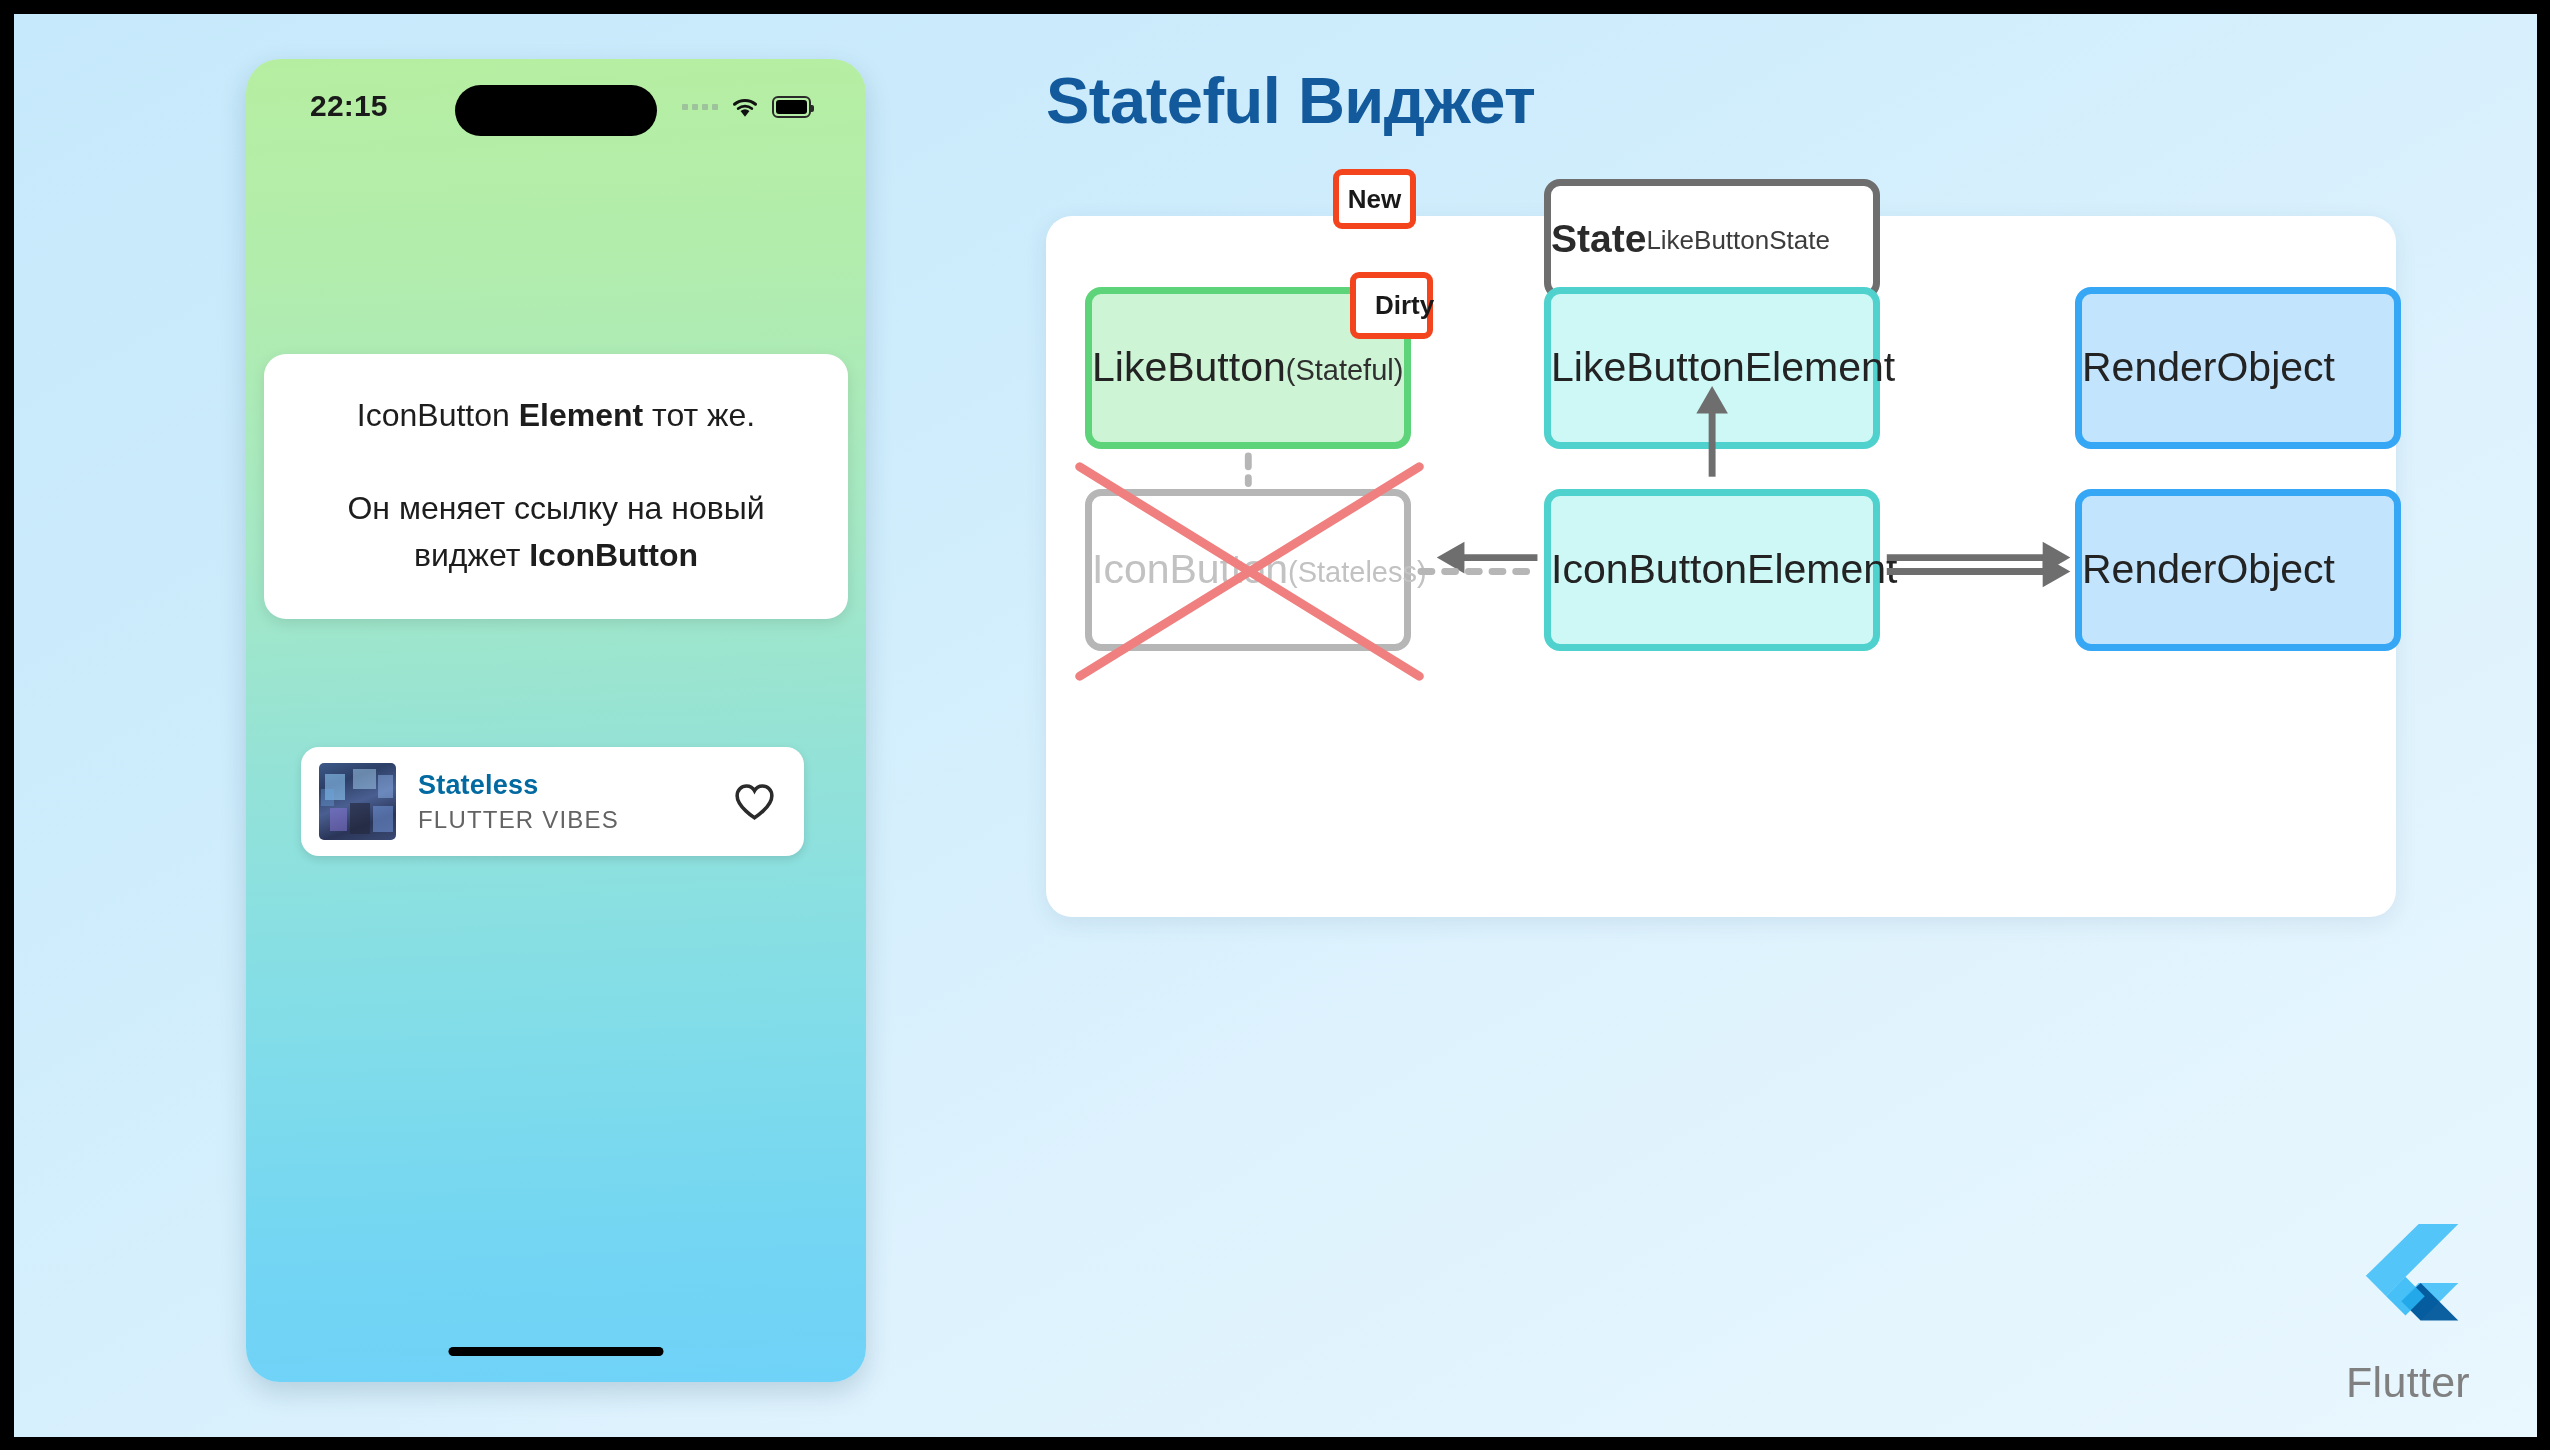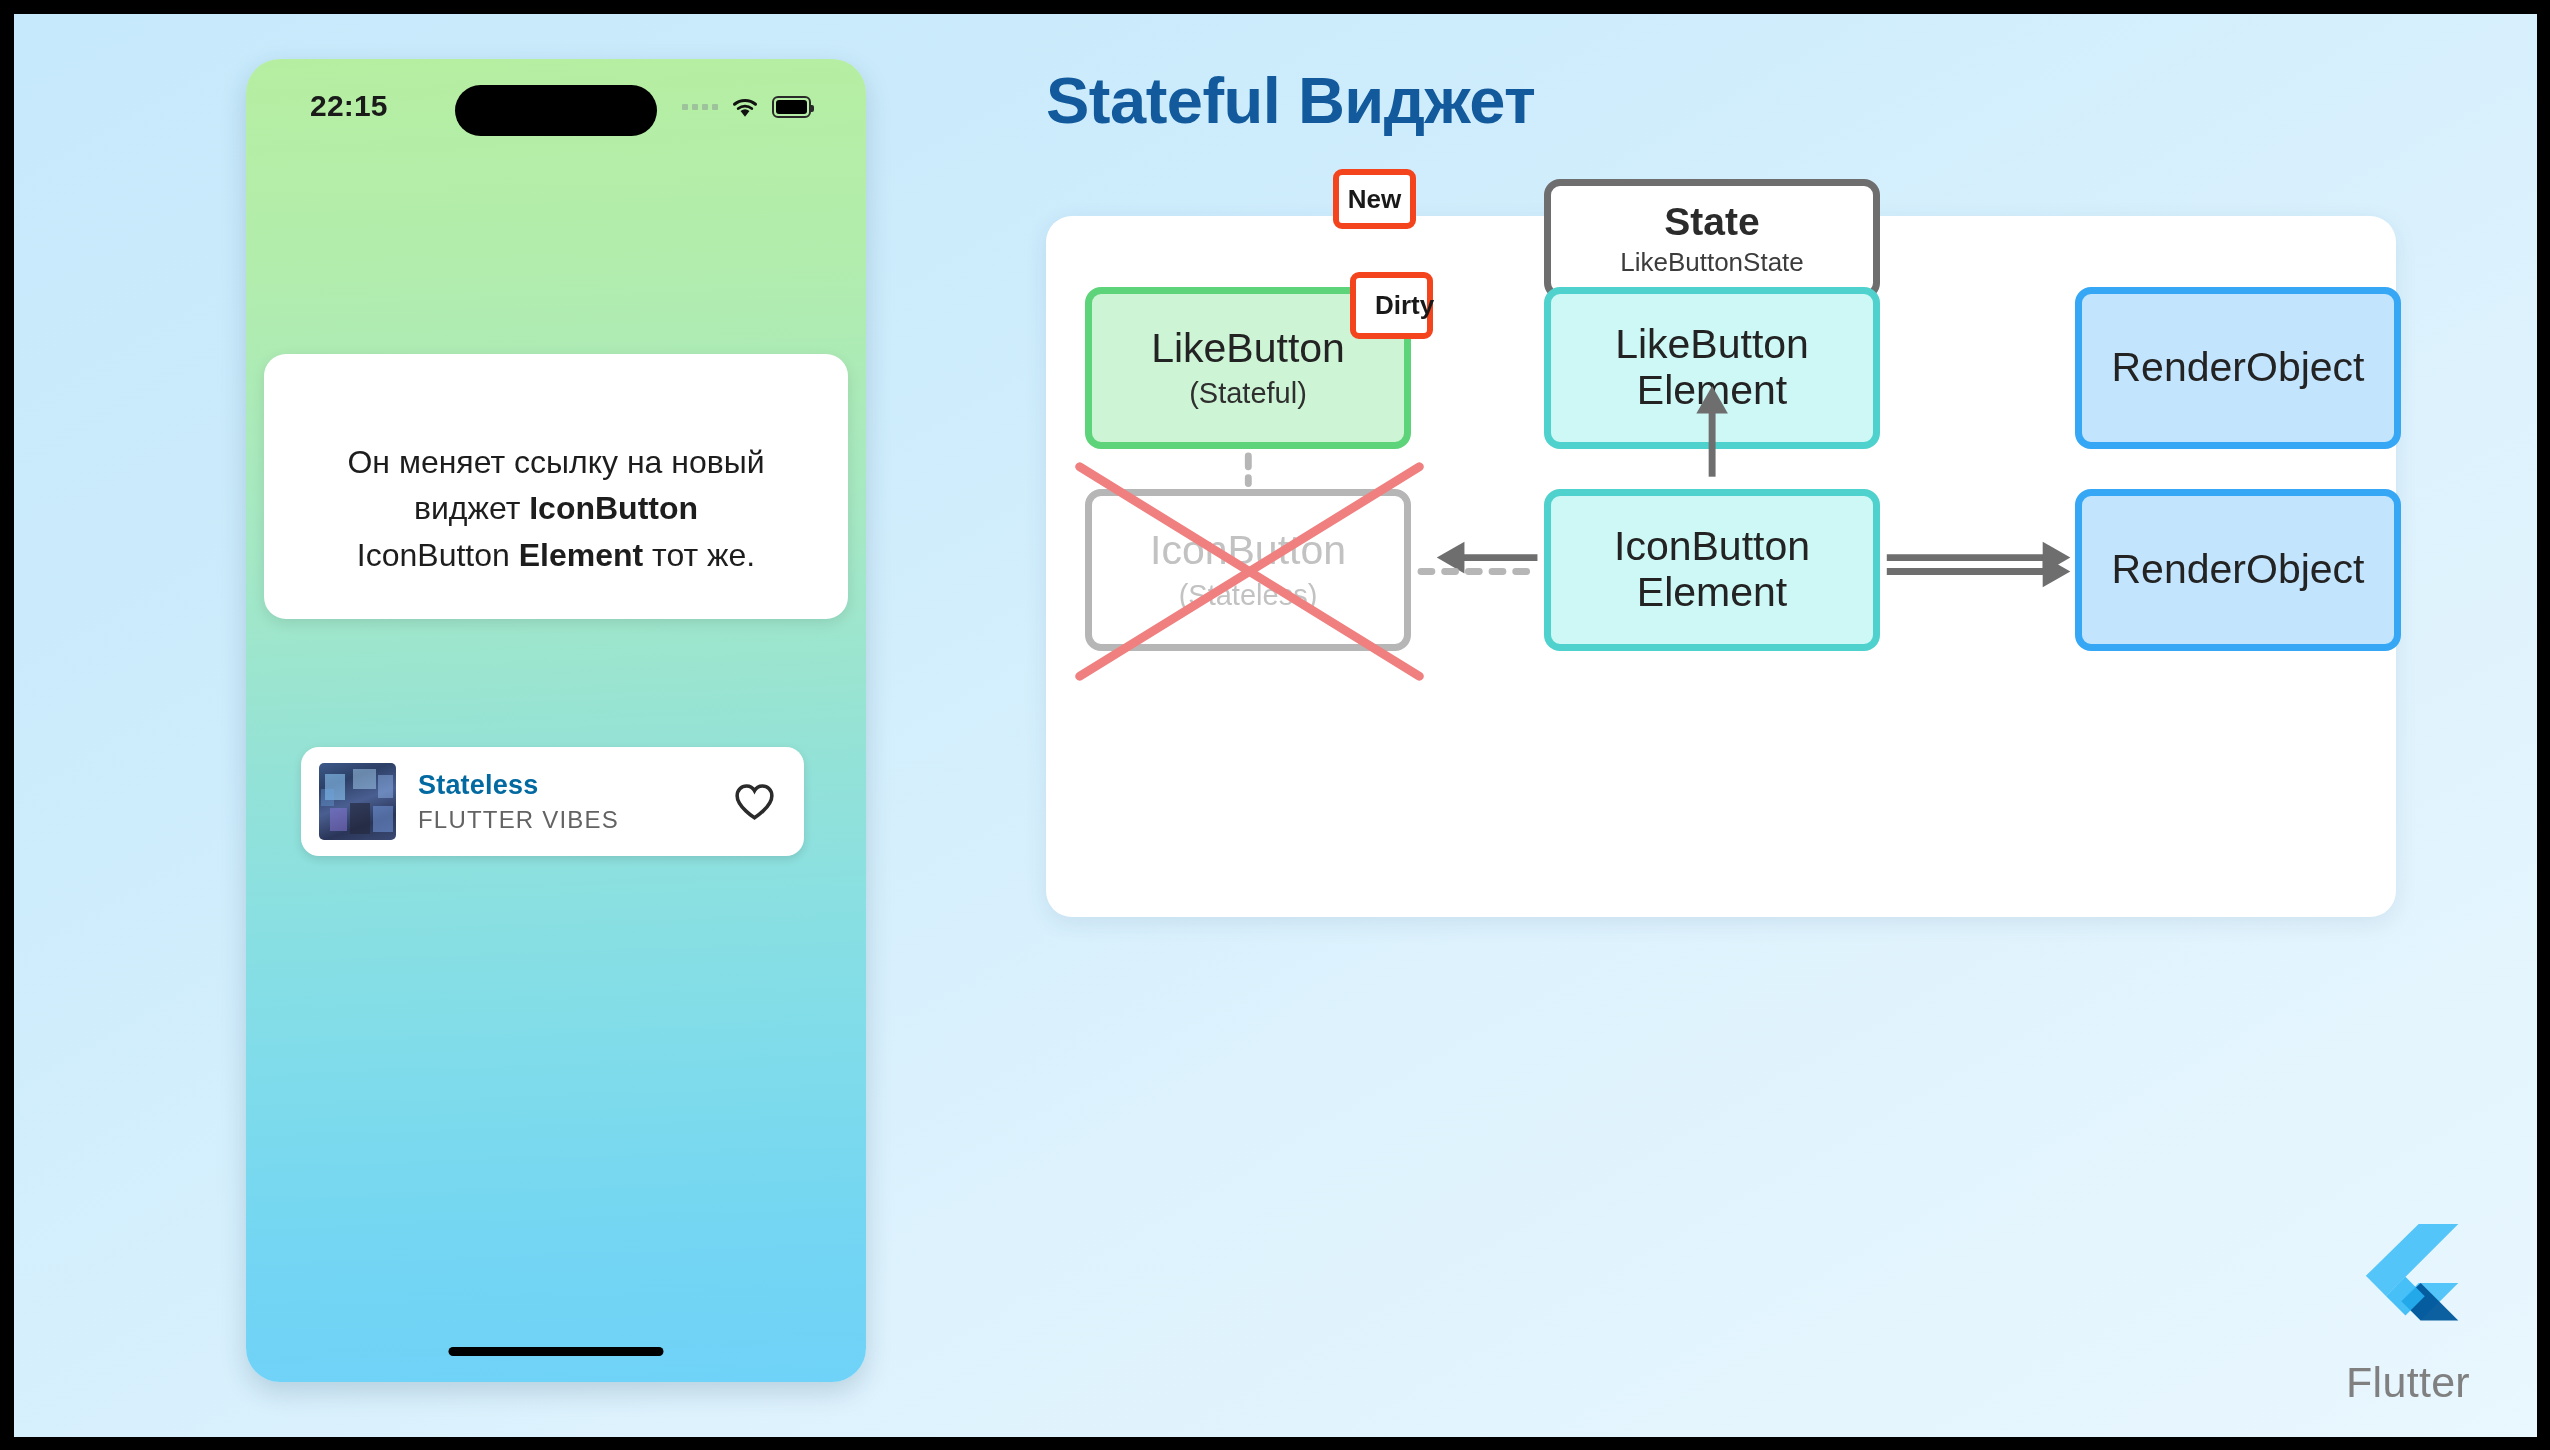--- a/index.html
+++ b/index.html
@@ -115,22 +115,22 @@
     background: #fff; border-radius: 26px;
     box-shadow: 0 6px 22px rgba(40,80,120,0.10);
   }
   .diagram {
     position: absolute; inset: 0;
   }
 
   .node {
     position: absolute;
     border-radius: 14px;
-    display: flex; flex-direction: column;
-    align-items: center; justify-content: center;
+    display: flex; flex-direction: row;
+    align-items: center; 
     text-align: center;
   }
   .node .n-main { line-height: 1.12; }
   .node .n-sub  { line-height: 1.2; }
 
   
   .n-state {
     left: 498px; top: -37px; width: 336px; height: 120px;
     border: 7px solid #6e6e6e; background: #fff; border-radius: 16px;
   }
@@ -225,25 +225,25 @@
           <path d="M3.6 7.2 a13 13 0 0 1 16.8 0" stroke="#111" stroke-width="2.4" fill="none" stroke-linecap="round"></path>
           <path d="M6.6 10.6 a8.6 8.6 0 0 1 10.8 0" stroke="#111" stroke-width="2.3" fill="none" stroke-linecap="round"></path>
         </svg>
         <span class="batt">
             <i></i>
           </span>
       </div>
     </div>
 
     <div class="info-card">
+      <div class="info-line">
+        <span>IconButton </span><b>Element</b><span> тот же.</span>
+      </div>
       <div class="info-line second">
         <span>Он меняет ссылку на новый виджет </span><b>IconButton</b>
-      </div>
-      <div class="info-line">
-        <span>IconButton </span><b>Element</b><span> тот же.</span>
       </div>
     </div>
 
     <div class="song-card">
       <div class="album-art">
         <span class="g1"></span>
           <span class="g2"></span>
           <span class="g3"></span>
         <span class="g4"></span>
           <span class="g5"></span>

